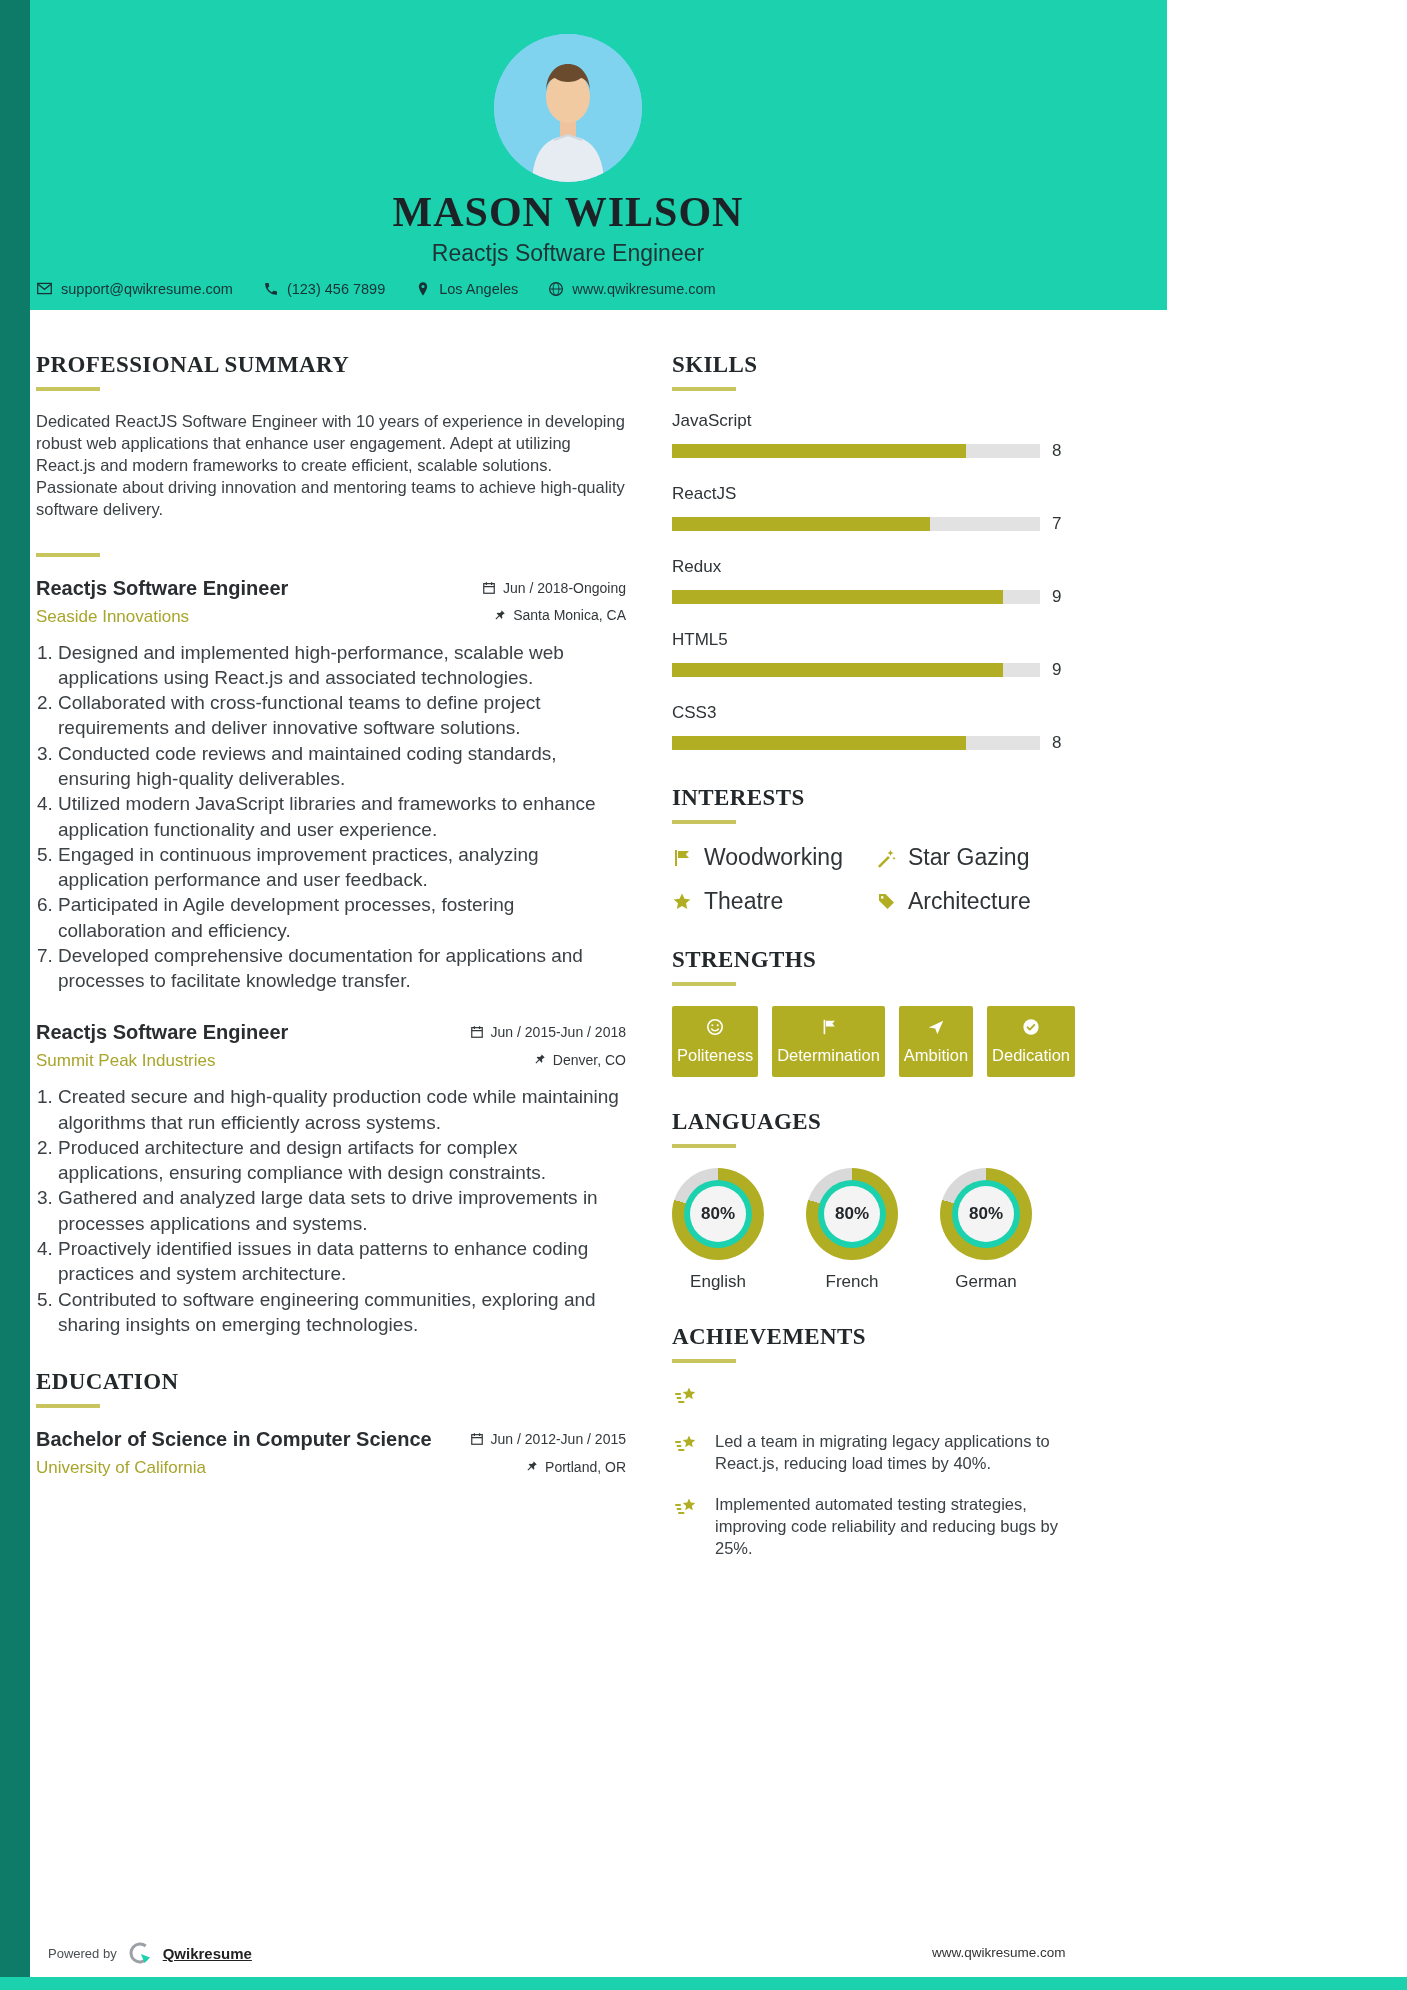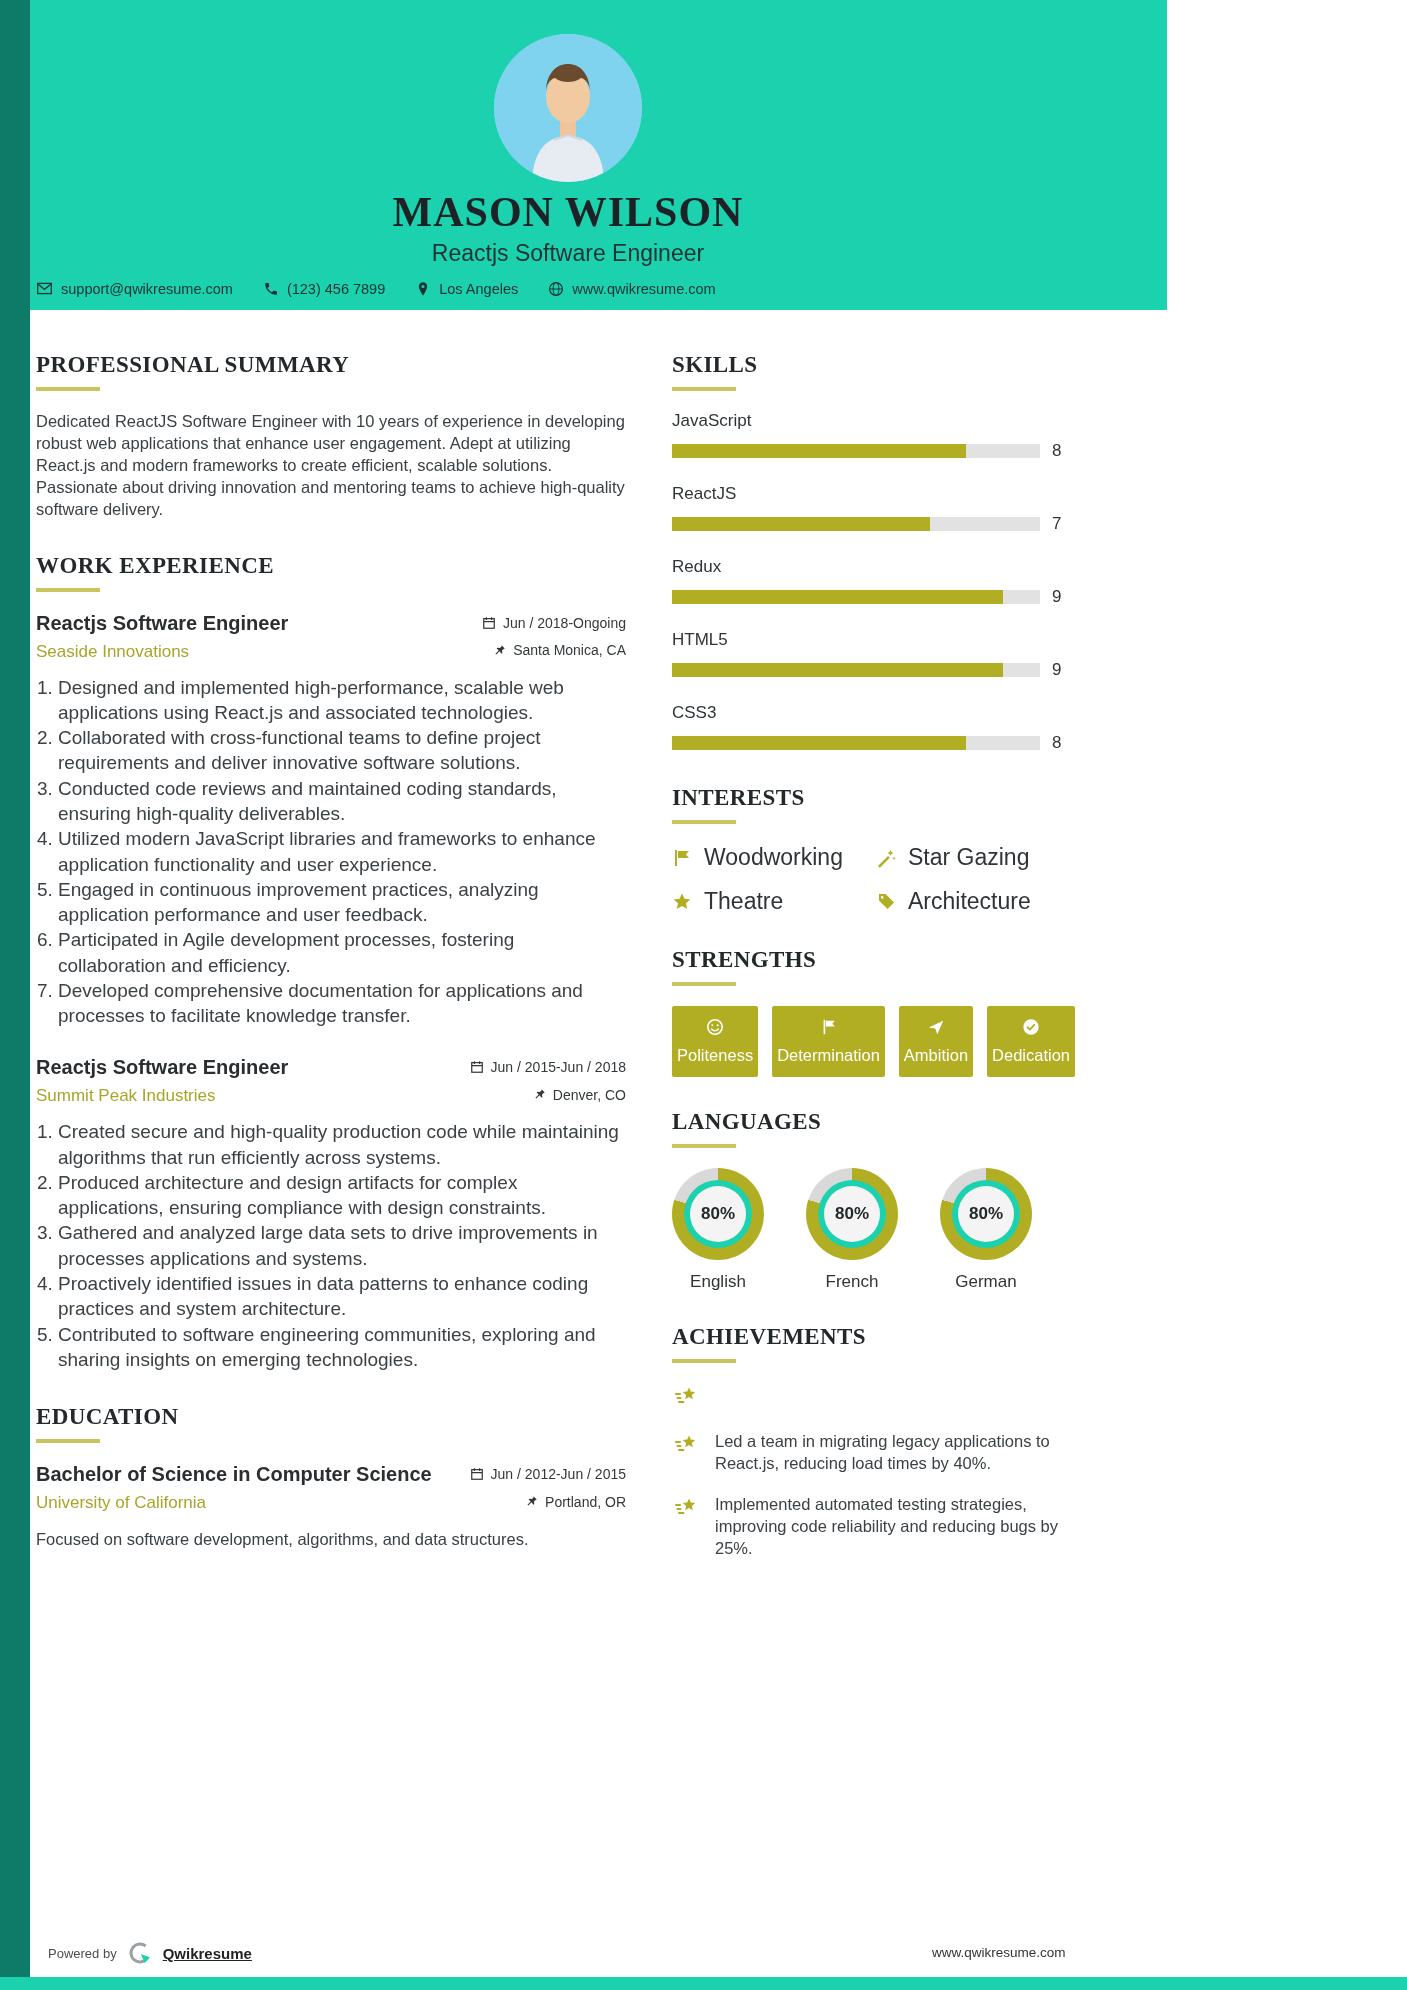--- a/index.html
+++ b/index.html
@@ -159,21 +159,20 @@
 
     <div class="col-left">
 
       <div class="section">
         <h2 class="sec">PROFESSIONAL SUMMARY</h2>
         <div class="rule"></div>
         <p class="body-text">Dedicated ReactJS Software Engineer with 10 years of experience in developing robust web applications that enhance user engagement. Adept at utilizing React.js and modern frameworks to create efficient, scalable solutions. Passionate about driving innovation and mentoring teams to achieve high-quality software delivery.</p>
       </div>
 
       <div class="section">
-        <h2 class="sec">WORK EXPERIENCE</h2>
         <div class="rule"></div>
 
         <div class="job">
           <div class="job-head">
             <div class="jtitle">Reactjs Software Engineer</div>
             <div class="jmeta">
               <span class="micon">
                 <svg width="14" height="14" viewBox="0 0 16 16">
                     <rect x="2" y="3" width="12" height="11" fill="none" stroke="currentColor" stroke-width="1.4"></rect>
                     <path d="M2 6.5h12M5 1.5v3M11 1.5v3" stroke="currentColor" stroke-width="1.4"></path>
@@ -257,21 +256,20 @@
           <div class="company">University of California</div>
           <div class="jmeta">
             <span class="micon">
               <svg width="13" height="13" viewBox="0 0 16 16">
                   <path fill="currentColor" d="M10.5 1.5l4 4-1.5.5-2 2 .5 3-1 1-2.5-3L4 13l-1-1 4-4L4.5 5.5l1-1 3 .5 2-2z"></path>
                 </svg>
             </span>
             <span>Portland, OR</span>
           </div>
         </div>
-        <p class="body-text edu-note">Focused on software development, algorithms, and data structures.</p>
       </div>
     </div>
 
     <div class="col-right">
 
       <div class="section">
         <h2 class="sec">SKILLS</h2>
         <div class="rule"></div>
 
         <div class="skill">

